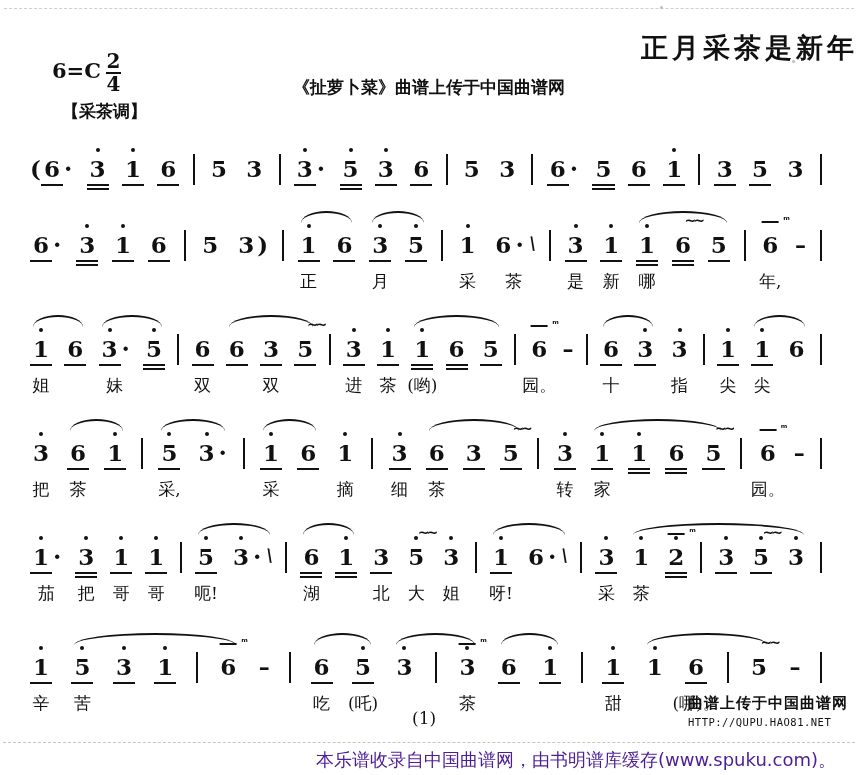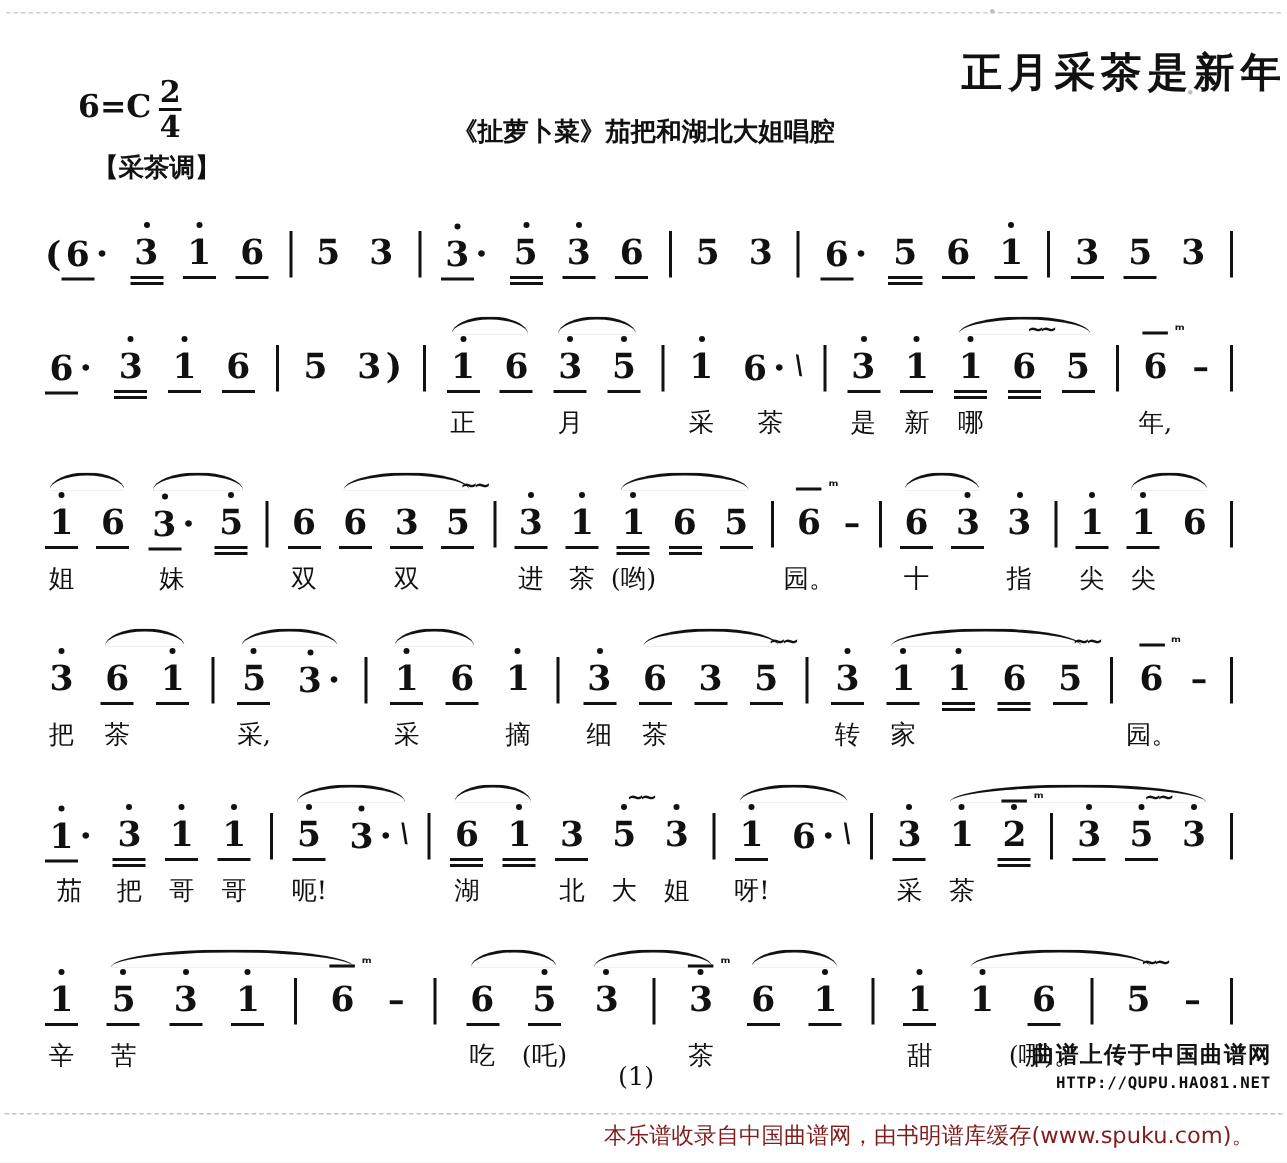--- a/index.html
+++ b/index.html
@@ -51,38 +51,38 @@
        font-size:10px;font-weight:bold;text-align:right;font-family:"DejaVu Sans",sans-serif;line-height:10px;}
   .vib::before{content:"";position:absolute;left:0;top:5px;width:17px;border-top:2px solid #111;}
   .slur{position:absolute;top:5px;height:10px;border-top:2px solid #111;
         border-radius:100% 100% 0 0 / 200% 200% 0 0;}
 
   
   .pagenum{position:absolute;top:708px;left:412px;font-size:17px;}
   .credit{position:absolute;top:694px;left:688px;text-align:left;
           font-family:"DejaVu Sans","Liberation Sans",sans-serif;}
   .credit .c1{font-size:15px;font-weight:bold;letter-spacing:1px;}
-  .credit .c2{font-size:10.5px;font-weight:bold;letter-spacing:0.5px;margin-top:3px;
-              font-family:"DejaVu Sans Mono","Liberation Mono",monospace;margin-left:16px;}
+  .credit .c2{font-size:10.5px;font-weight:normal;letter-spacing:0.5px;margin-top:3px;
+              font-family:"DejaVu Sans Mono","Liberation Mono",monospace;}
   .divider{position:absolute;top:742px;left:3px;right:3px;border-top:1px dashed #c4c4c4;}
-  .sourceline{position:absolute;top:748px;right:22px;font-size:15px;color:#7f1d1d;
+  .sourceline{position:absolute;top:748px;right:22px;font-size:18px;color:#4c1d95;
               font-family:"DejaVu Sans","Liberation Sans",sans-serif;text-align:center;}
 </style>
 </head>
 <body>
 
 <div id="page">
 
   <div class="artifact-top"></div>
   <div class="artifact-dot" style="top:6px;left:660px;"></div>
   <div class="artifact-dot" style="top:60px;left:792px;"></div>
 
   <div id="hdr">
     <div class="title">正月采茶是新年</div>
-    <div class="subtitle">《扯萝卜菜》茄把和湖北大姐唱腔</div>
+    <div class="subtitle">《扯萝卜菜》曲谱上传于中国曲谱网</div>
     <div class="keyline">6=C</div>
     <div class="meter">
       <div>2</div>
       <div class="mbar"></div>
       <div>4</div>
     </div>
     <div class="tunelabel">【采茶调】</div>
   </div>
 
   <div id="score">

